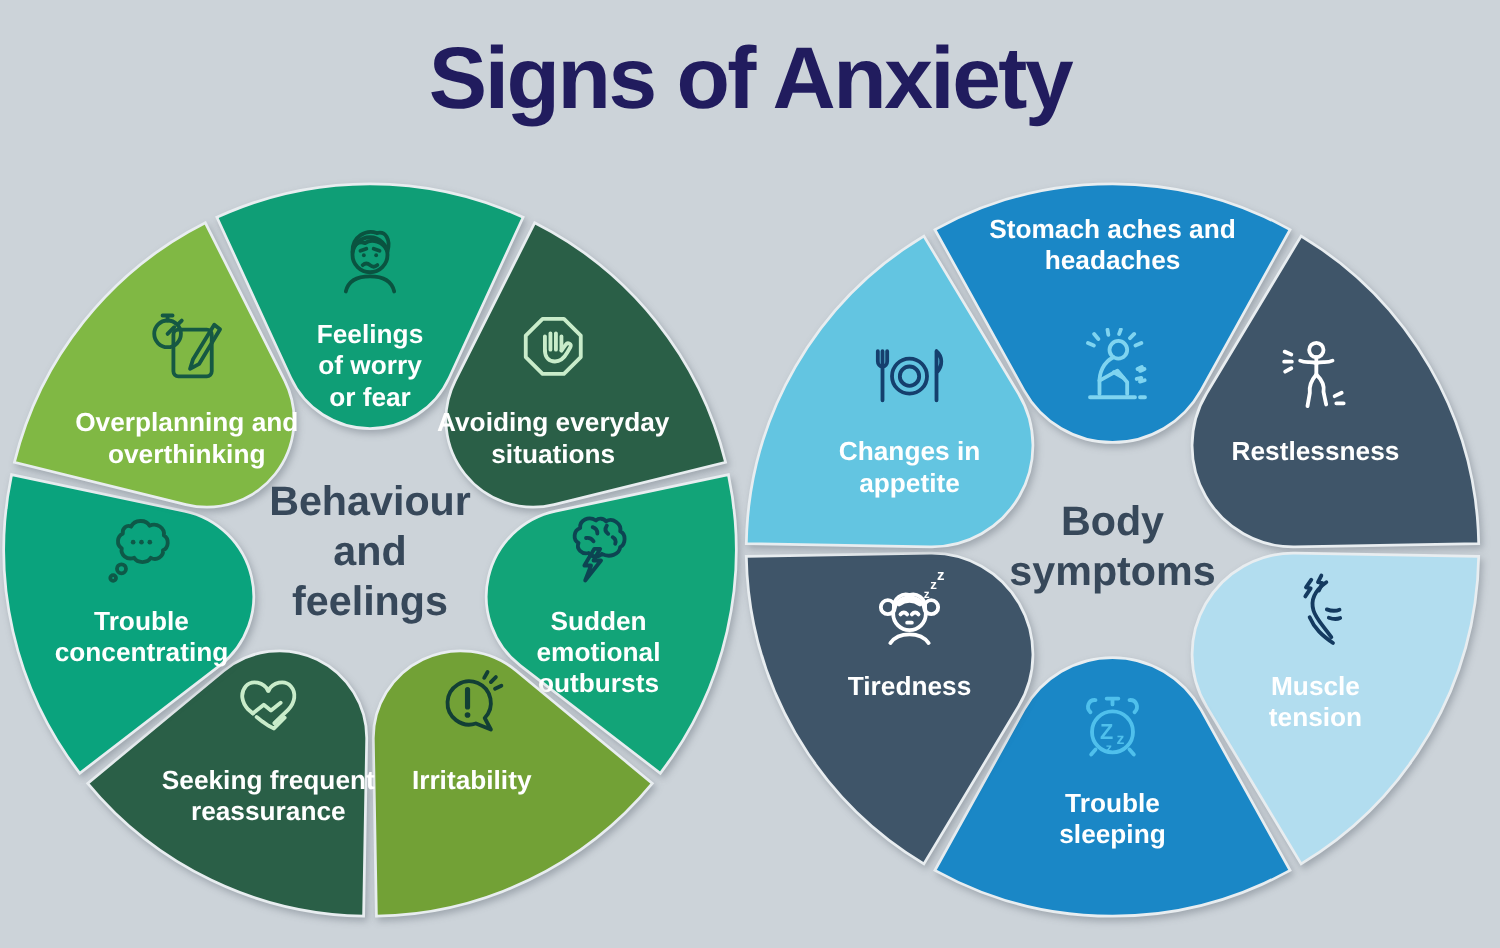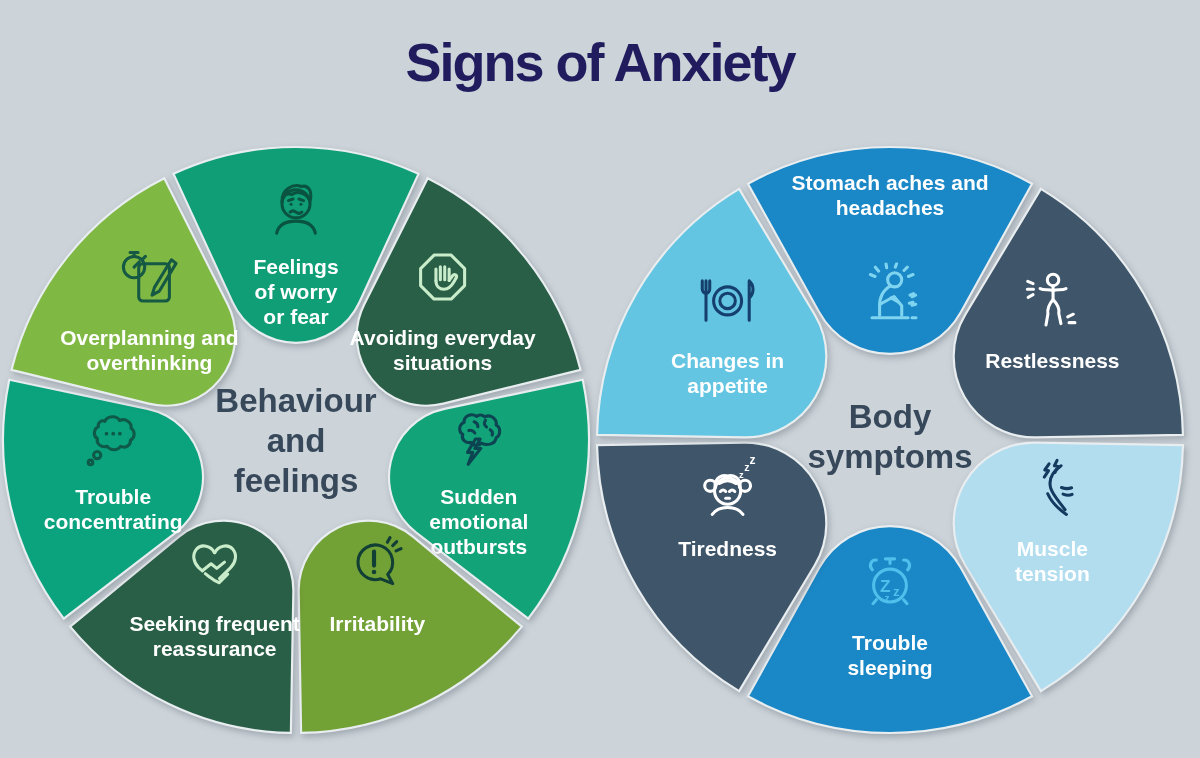--- a/index.html
+++ b/index.html
@@ -3,21 +3,21 @@
 <meta charset="utf-8">
 <style>
   html,body{margin:0;padding:0;}
   body{
     width:1200px;height:758px;overflow:hidden;position:relative;
     background:#ccd3d9;
     font-family:"Liberation Sans","DejaVu Sans",sans-serif;
   }
   h1.page-title{
     position:absolute;top:22px;left:0;width:1200px;margin:0;
-    text-align:center;font-size:54px;font-weight:bold;letter-spacing:-2px;
+    text-align:center;font-size:70px;font-weight:bold;letter-spacing:-2px;
     color:#211c5e;line-height:80px;
   }
   svg#scene{position:absolute;left:0;top:0;}
   .petal{
     stroke:#e8edf0;stroke-width:2.2;
     filter:drop-shadow(2px 3px 3px rgba(55,65,80,0.30));
   }
   .seg-label{
     font-weight:bold;font-size:21px;text-anchor:middle;
     font-family:"Liberation Sans","DejaVu Sans",sans-serif;

